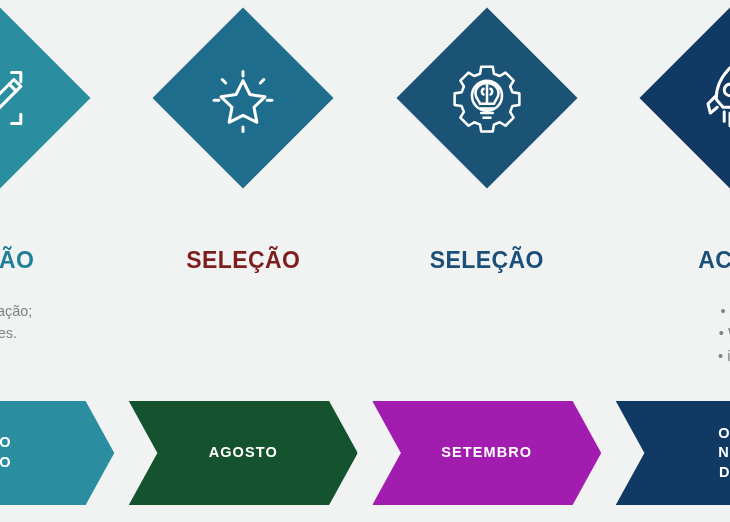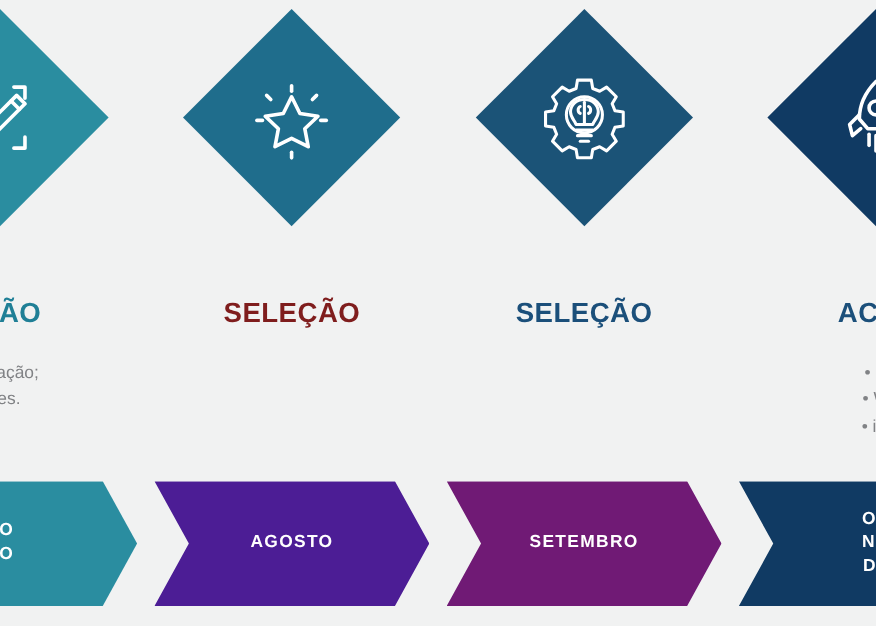--- a/index.html
+++ b/index.html
@@ -175,21 +175,21 @@
             <path d="M32 9 V13"></path>
             <path d="M32 57 V61"></path>
             <path d="M14 16 L17 19"></path>
             <path d="M50 16 L47 19"></path>
             <path d="M7 34 H11"></path>
             <path d="M53 34 H57"></path>
           </svg>
         </div>
       </div>
       <div class="stage-title" style="color:#7f1d1d">SELEÇÃO</div>
-      <div class="chev" style="background:#4c1d95">
+      <div class="chev" style="background:#14532d">
         <span class="chev-label">AGOSTO</span>
       </div>
     </div>
 
     <div class="col col-2">
       <div class="diamond-wrap">
         <div class="diamond" style="background:#1b5377"></div>
         <div class="icon-holder">
           <svg viewBox="0 0 64 64" fill="none" stroke="#ffffff" stroke-width="2.2" stroke-linecap="round" stroke-linejoin="round">
             <path d="M27 5 H37 L38 11 L43 13 L48 10 L55 17 L52 22 L54 27 L60 28 V38 L54 39
@@ -201,21 +201,21 @@
             <path d="M26 41 H38"></path>
             <path d="M27 45 H37"></path>
             <path d="M29 49 H35"></path>
             <path d="M32 21 V37"></path>
             <path d="M29 24 C27 25 27 28 29 29"></path>
             <path d="M35 24 C37 25 37 28 35 29"></path>
           </svg>
         </div>
       </div>
       <div class="stage-title" style="color:#1b4f7a">SELEÇÃO</div>
-      <div class="chev" style="background:#701a75">
+      <div class="chev" style="background:#a21caf">
         <span class="chev-label">SETEMBRO</span>
       </div>
     </div>
 
     <div class="col col-3">
       <div class="diamond-wrap">
         <div class="diamond" style="background:#103a63"></div>
         <div class="icon-holder">
           <svg viewBox="0 0 64 64" fill="none" stroke="#ffffff" stroke-width="2.6" stroke-linecap="round" stroke-linejoin="round">
             <path d="M32 6 C40 14 44 24 44 33 L38 40 H26 L20 33 C20 24 24 14 32 6 Z"></path>

